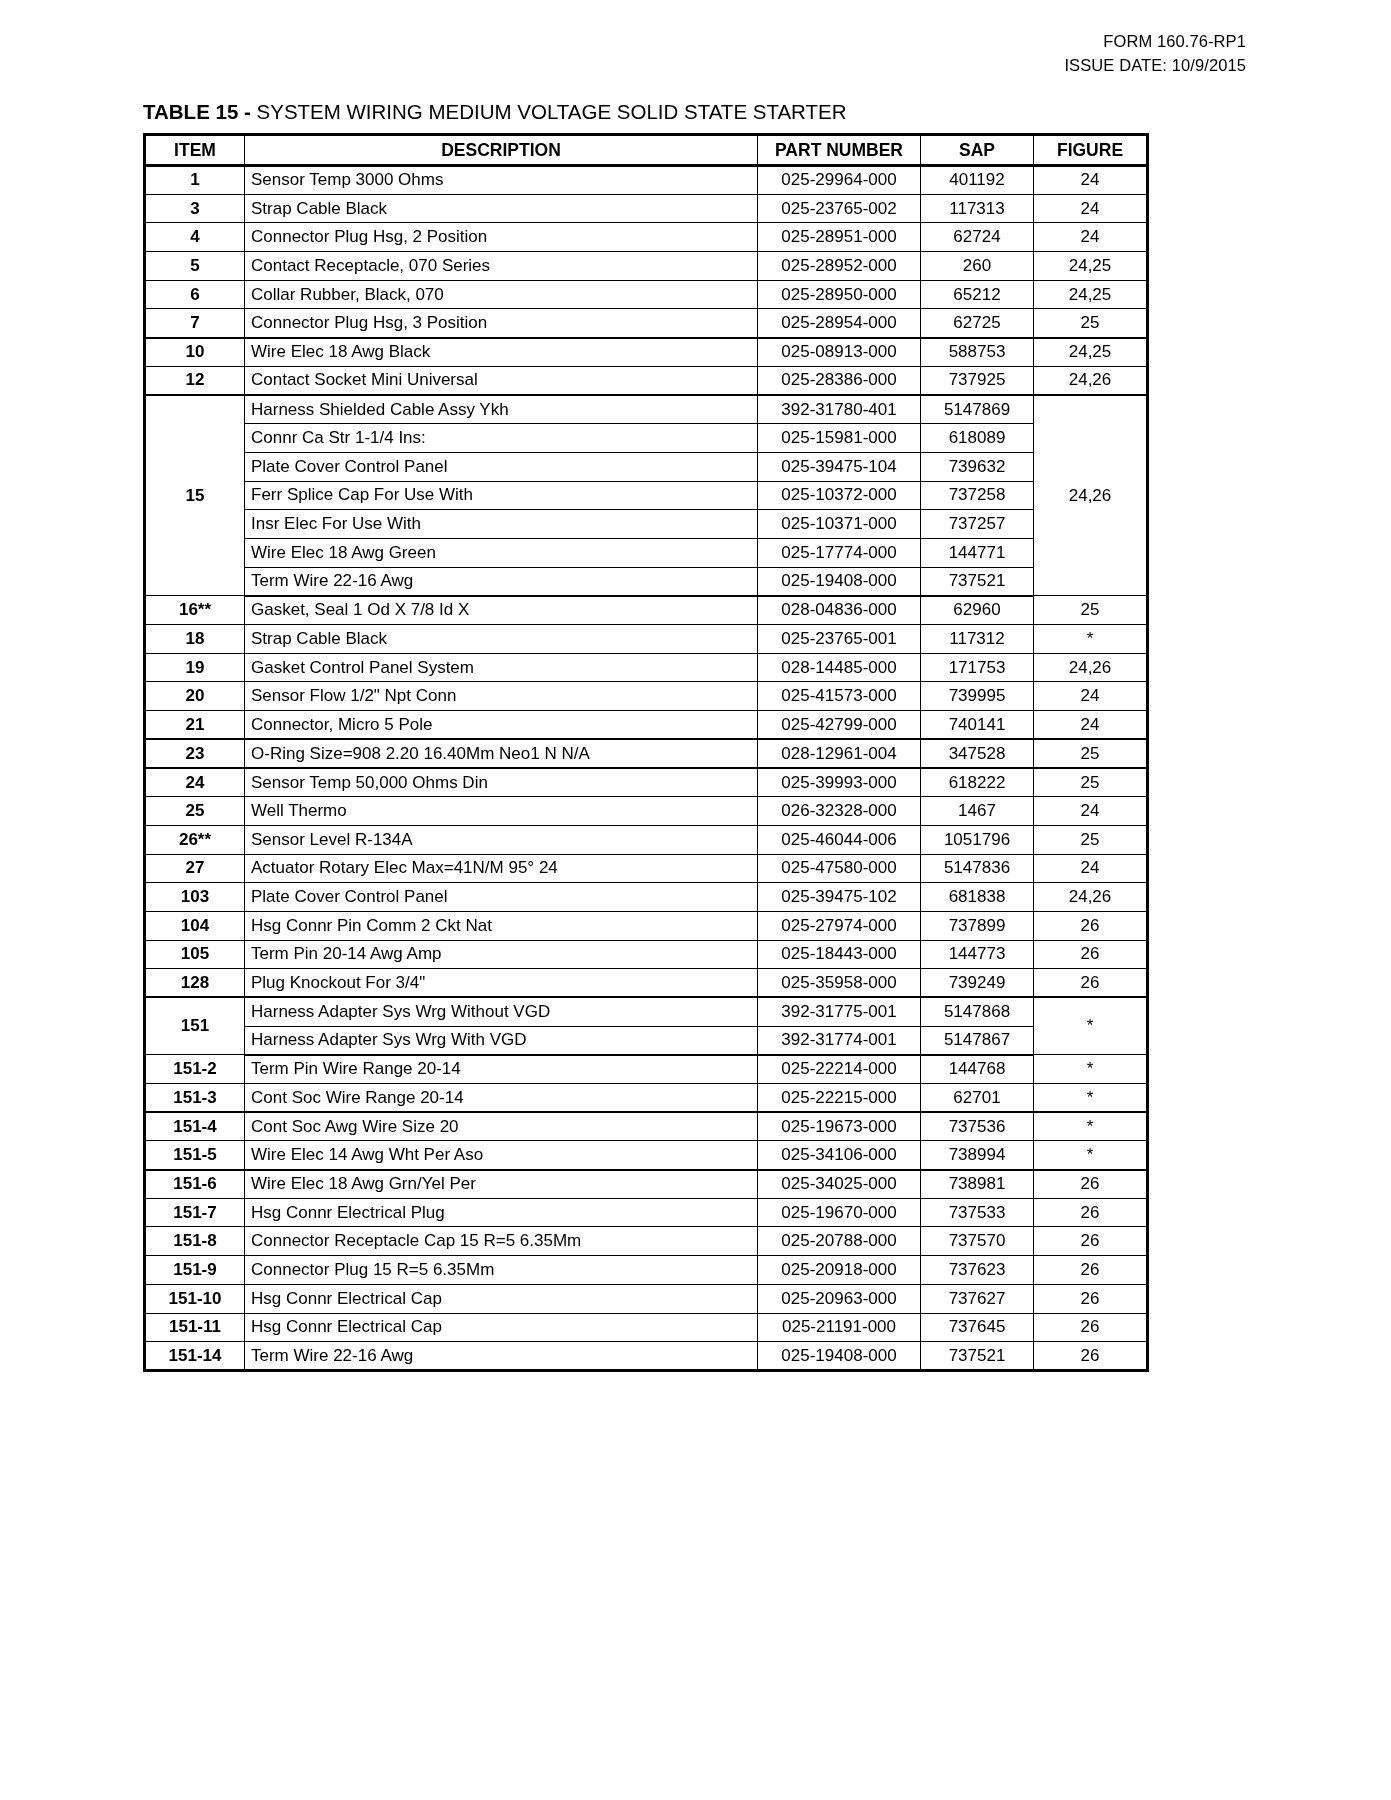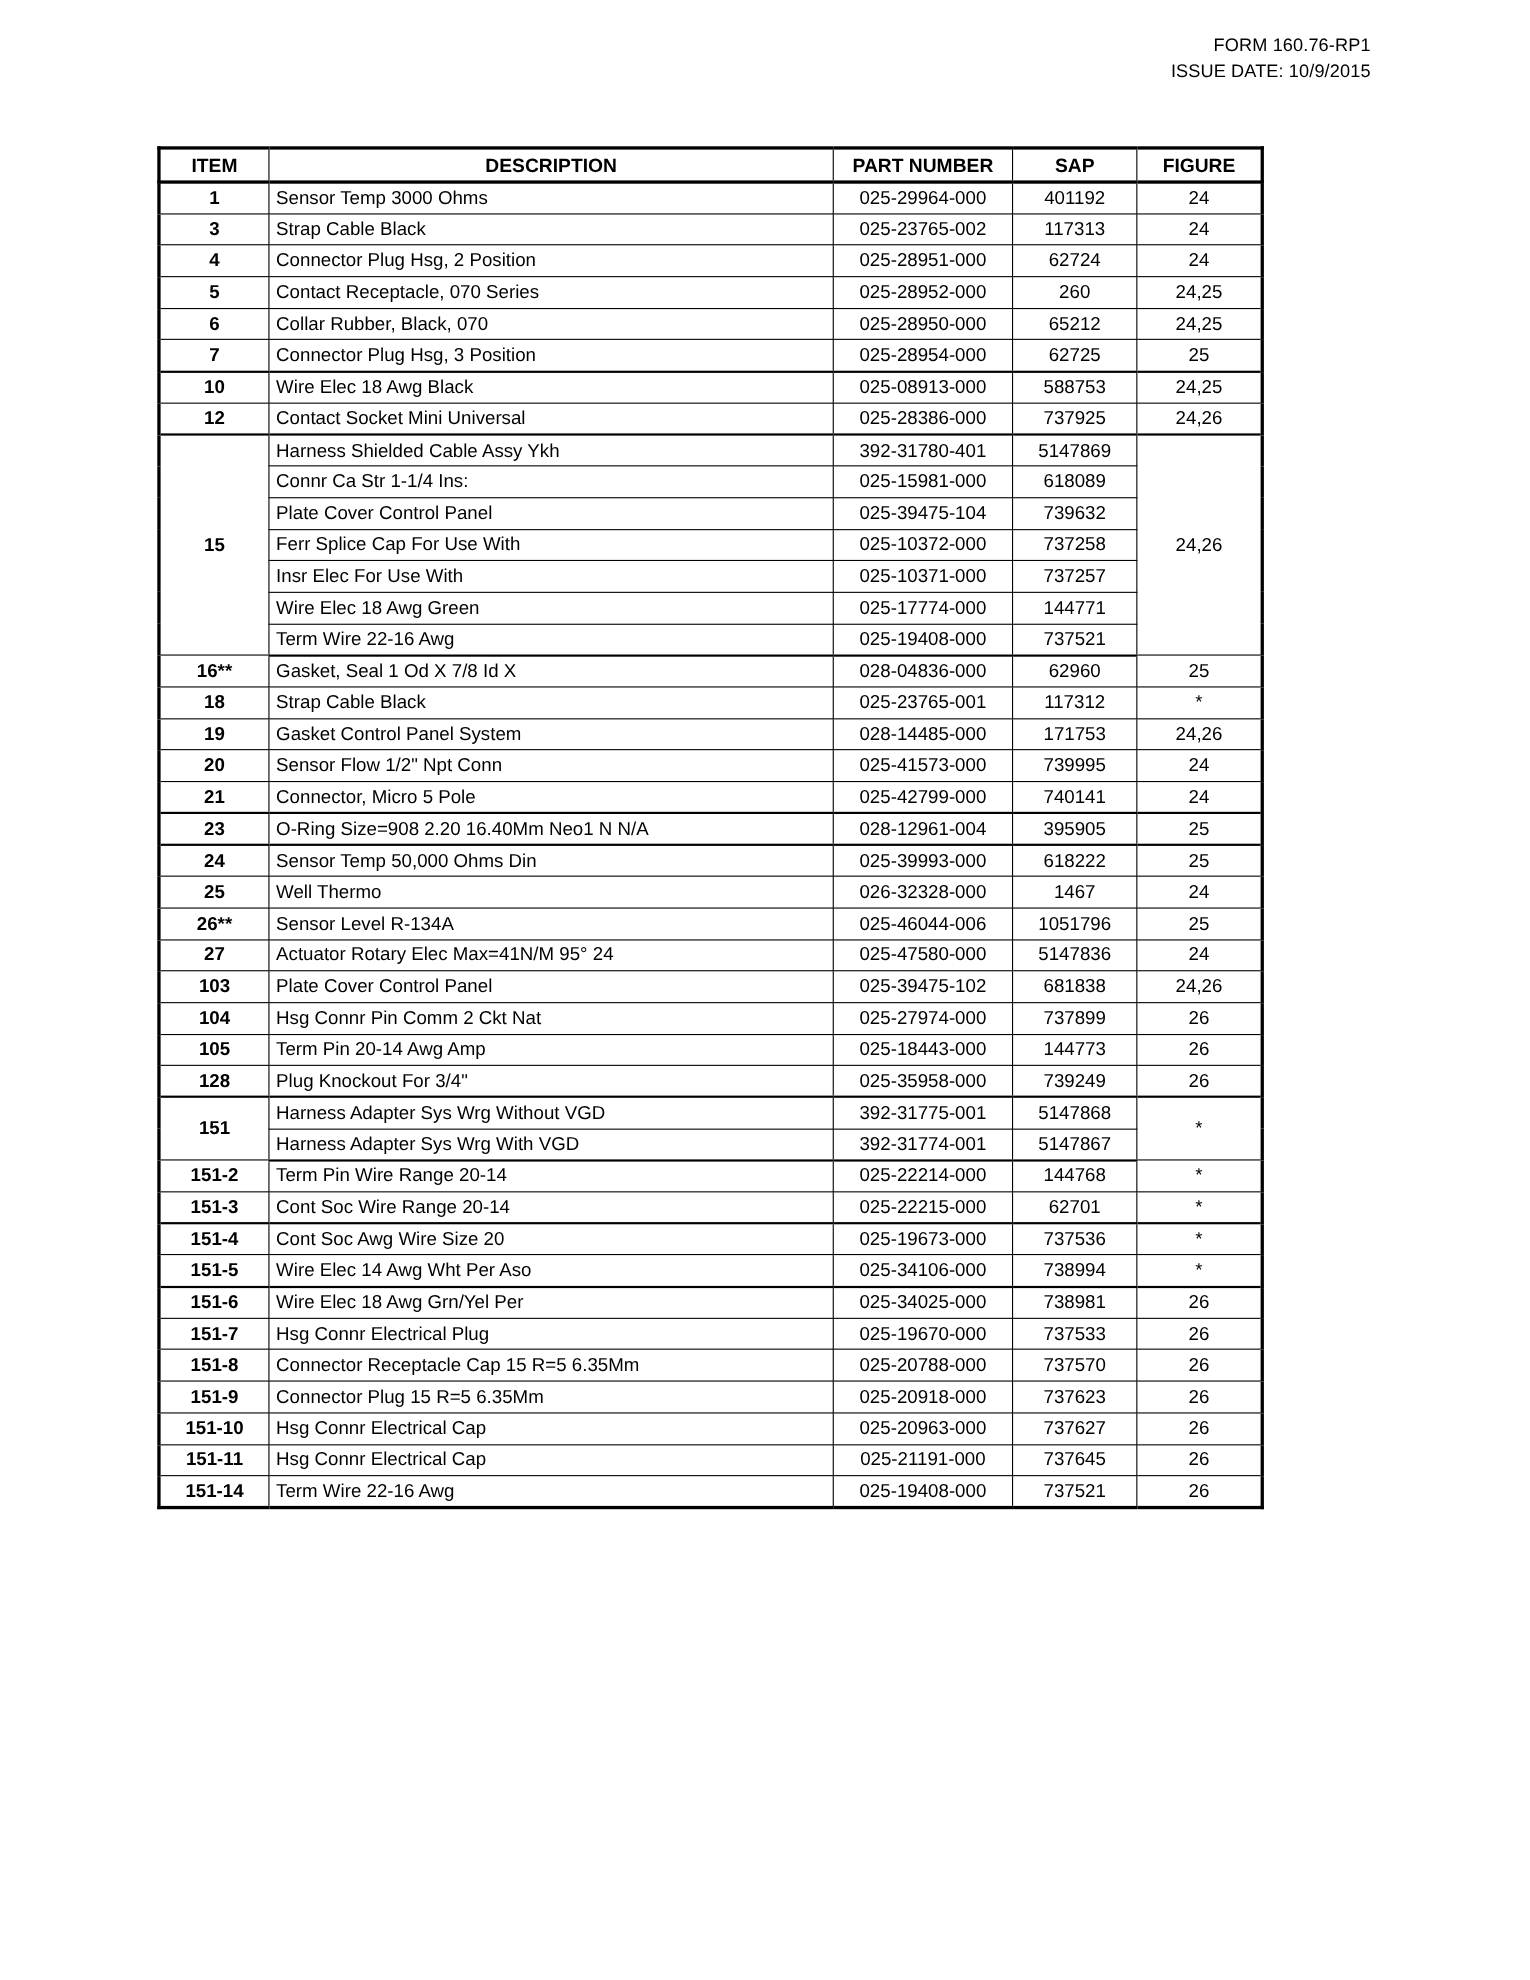--- a/index.html
+++ b/index.html
@@ -126,20 +126,23 @@
 </head>
 <body>
 
 <div class="page">
 
   <div class="doc-header">
     <div>FORM 160.76-RP1</div>
     <div>ISSUE DATE: 10/9/2015</div>
   </div>
 
+  <div class="table-title">
+    <span class="tt-bold">TABLE 15 -</span><span>&nbsp;</span><span>SYSTEM WIRING MEDIUM VOLTAGE SOLID STATE STARTER</span>
+  </div>
 
   <div class="parts-table-wrap">
     <table class="parts">
       <colgroup>
         <col class="c-item">
           <col class="c-desc">
           <col class="c-part">
           <col class="c-sap">
           <col class="c-fig">
       </colgroup>
@@ -278,21 +281,21 @@
             <td class="item">21</td>
             <td class="desc">Connector, Micro 5 Pole</td>
             <td class="part">025-42799-000</td>
             <td class="sap">740141</td>
             <td class="fig">24</td>
           </tr>
           <tr class="sep-below">
             <td class="item">23</td>
             <td class="desc">O-Ring Size=908 2.20 16.40Mm Neo1 N N/A</td>
             <td class="part">028-12961-004</td>
-            <td class="sap">395905</td>
+            <td class="sap">347528</td>
             <td class="fig">25</td>
           </tr>
           <tr>
             <td class="item">24</td>
             <td class="desc">Sensor Temp 50,000 Ohms Din</td>
             <td class="part">025-39993-000</td>
             <td class="sap">618222</td>
             <td class="fig">25</td>
           </tr>
           <tr>

